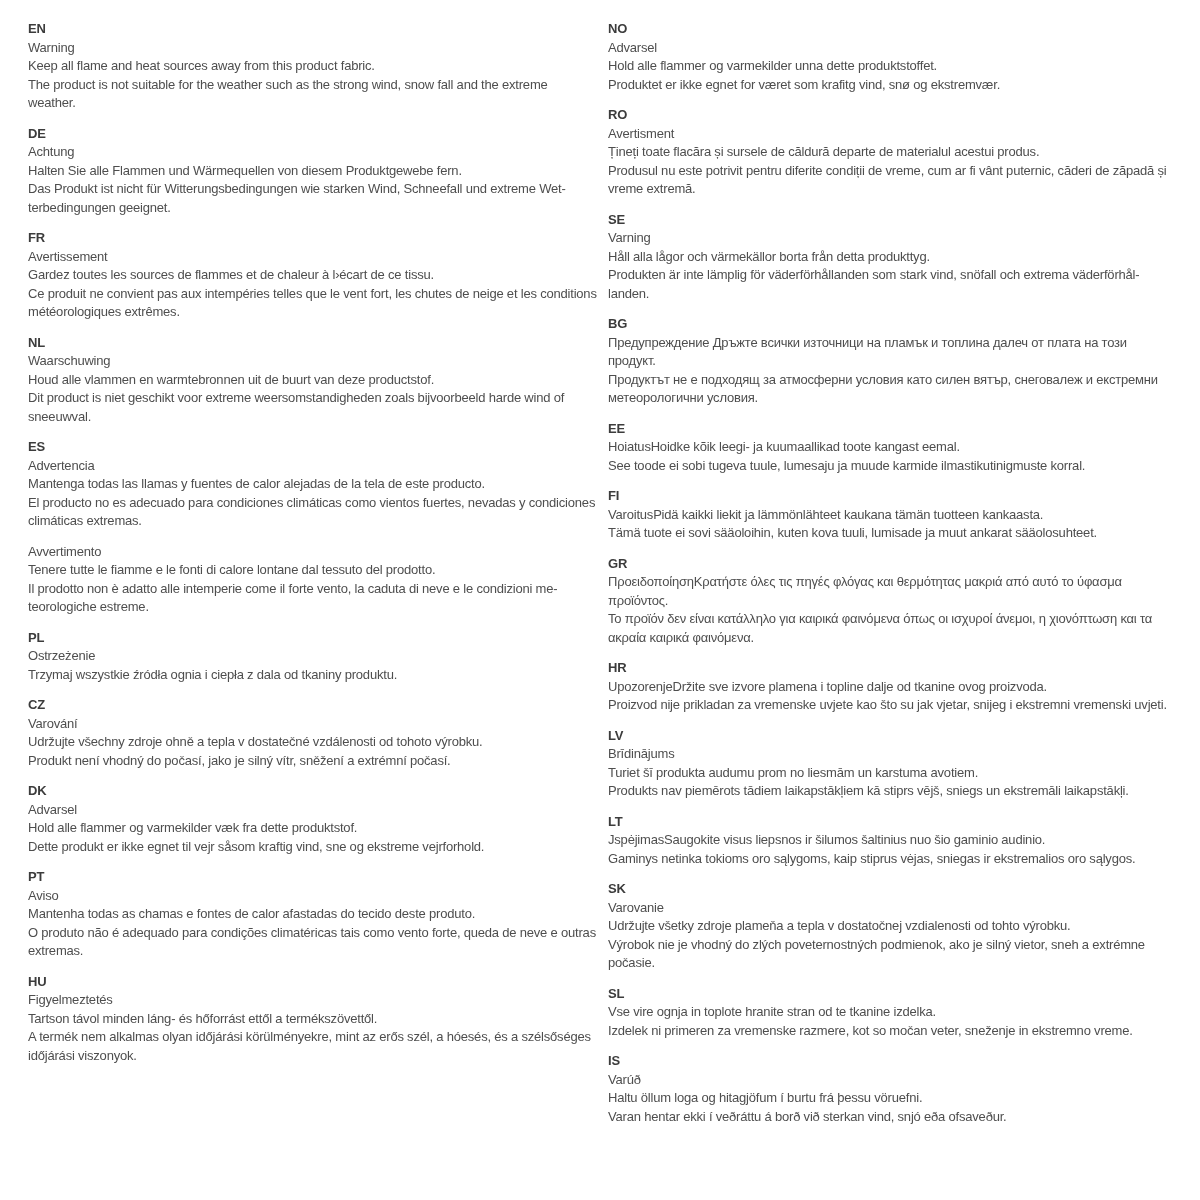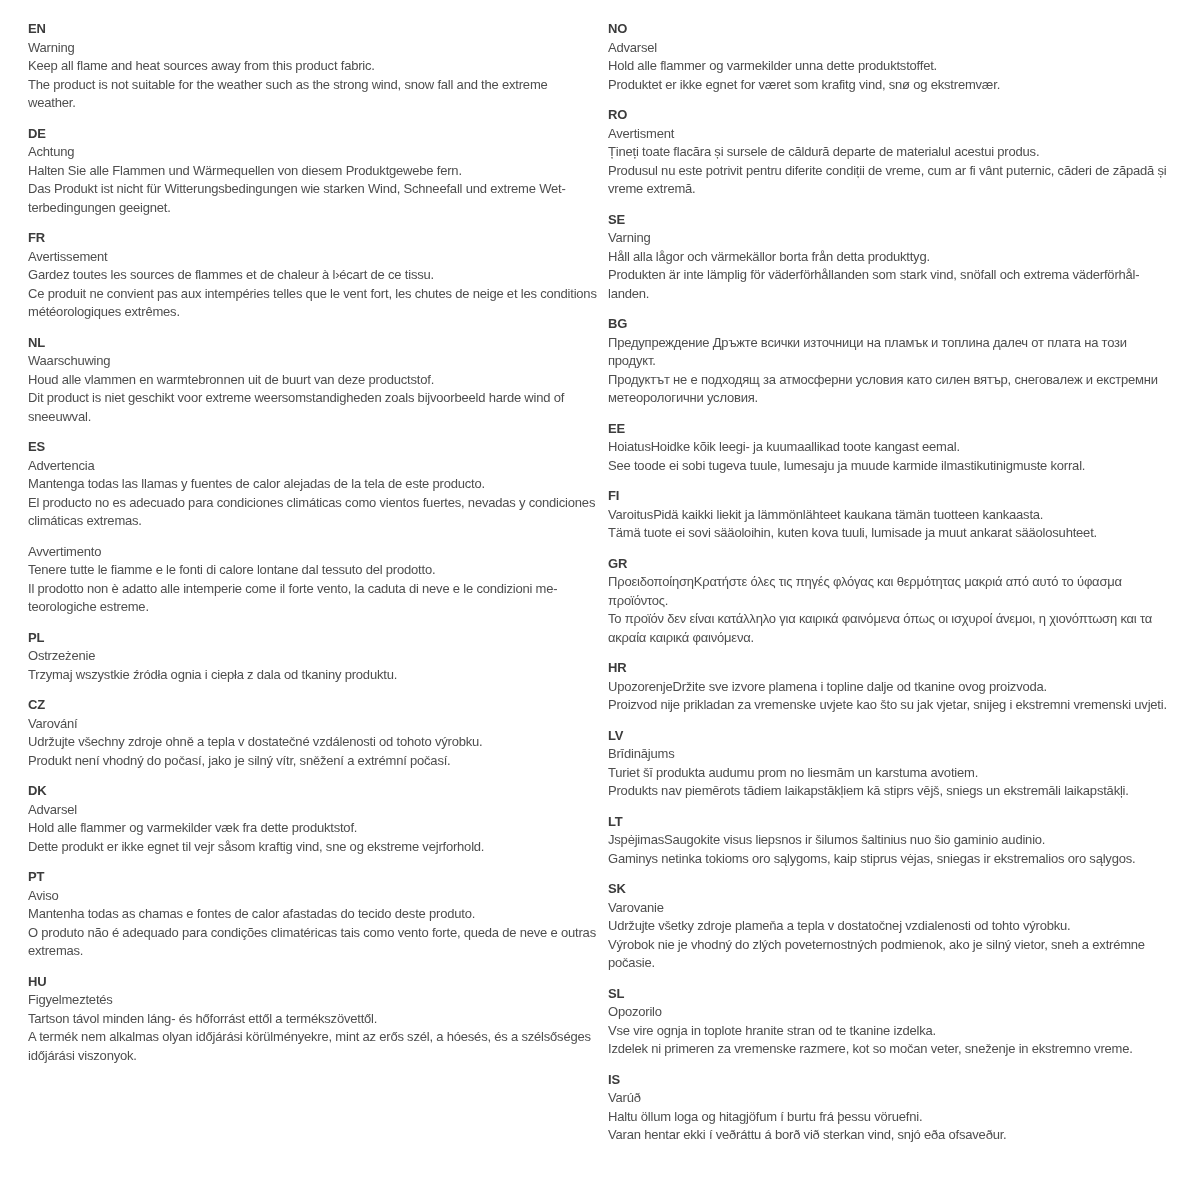--- a/index.html
+++ b/index.html
@@ -188,21 +188,20 @@
 
   <section class="lang-section">
     <h2 class="lang-code">SK</h2>
   <p class="para">Varovanie</p>
         <p class="para">Udržujte všetky zdroje plameňa a tepla v dostatočnej vzdialenosti od tohto výrobku.</p>
         <p class="para">Výrobok nie je vhodný do zlých poveternostných podmienok, ako je silný vietor, sneh a extrémne počasie.</p>
       </section>
 
   <section class="lang-section">
     <h2 class="lang-code">SL</h2>
-  <p class="para">Opozorilo</p>
         <p class="para">Vse vire ognja in toplote hranite stran od te tkanine izdelka.</p>
         <p class="para">Izdelek ni primeren za vremenske razmere, kot so močan veter, sneženje in ekstremno vreme.</p>
       </section>
 
   <section class="lang-section">
     <h2 class="lang-code">IS</h2>
   <p class="para">Varúð</p>
         <p class="para">Haltu öllum loga og hitagjöfum í burtu frá þessu vöruefni.</p>
         <p class="para">Varan hentar ekki í veðráttu á borð við sterkan vind, snjó eða ofsaveður.</p>
       </section>

